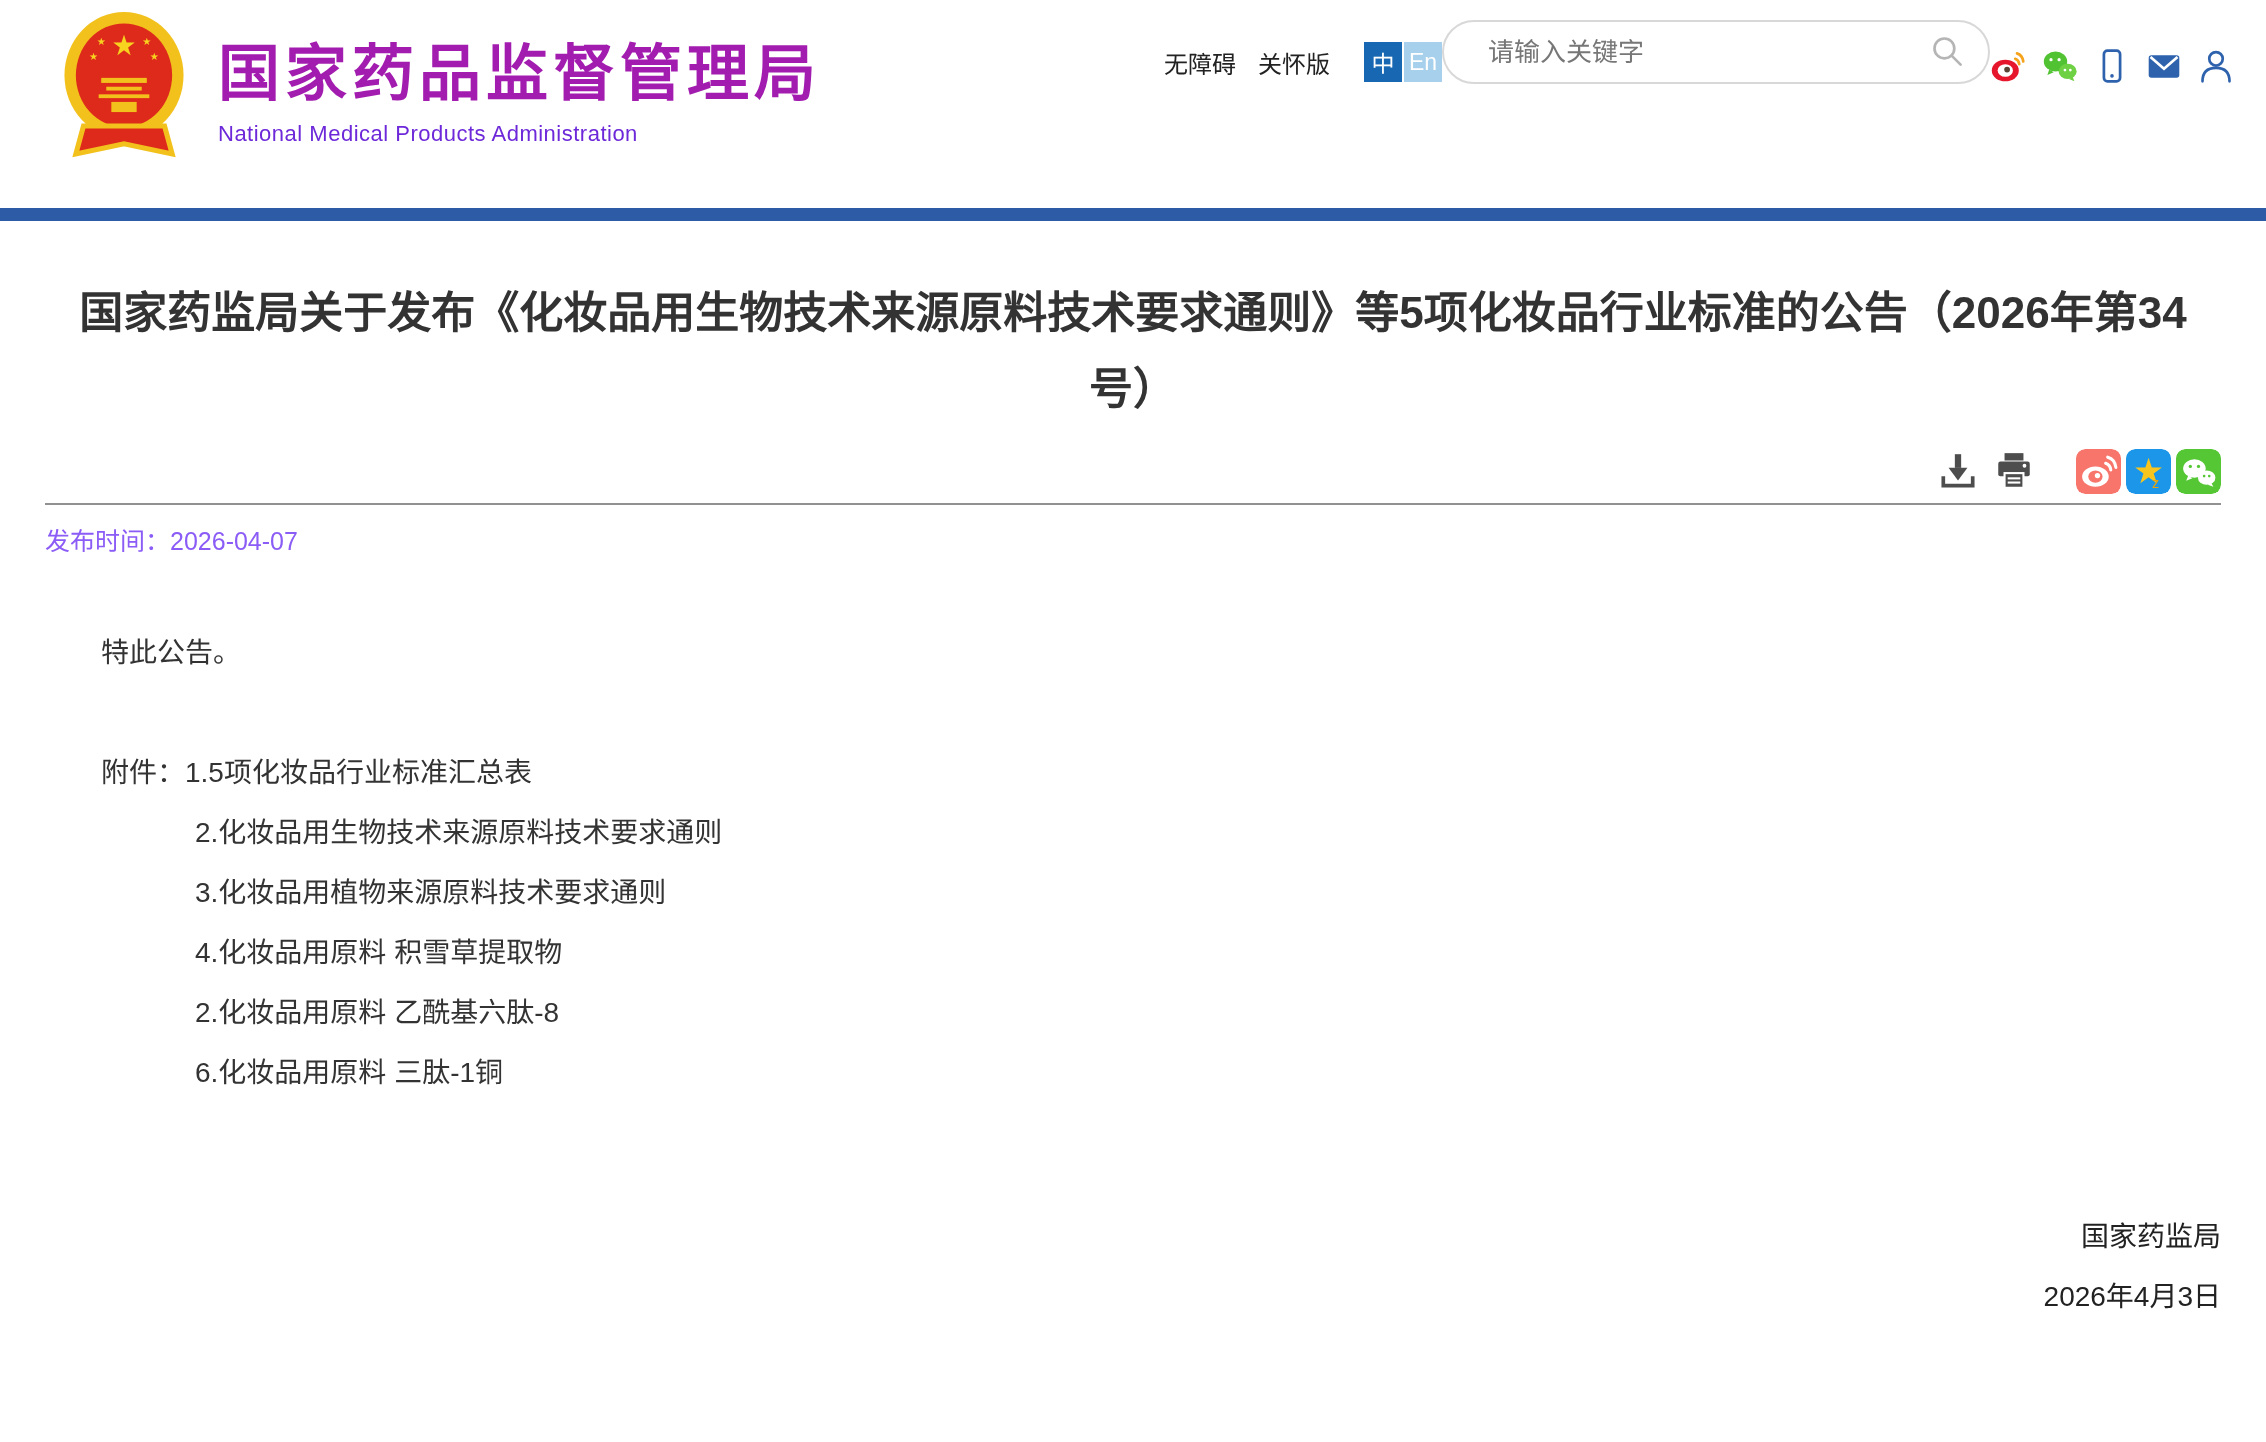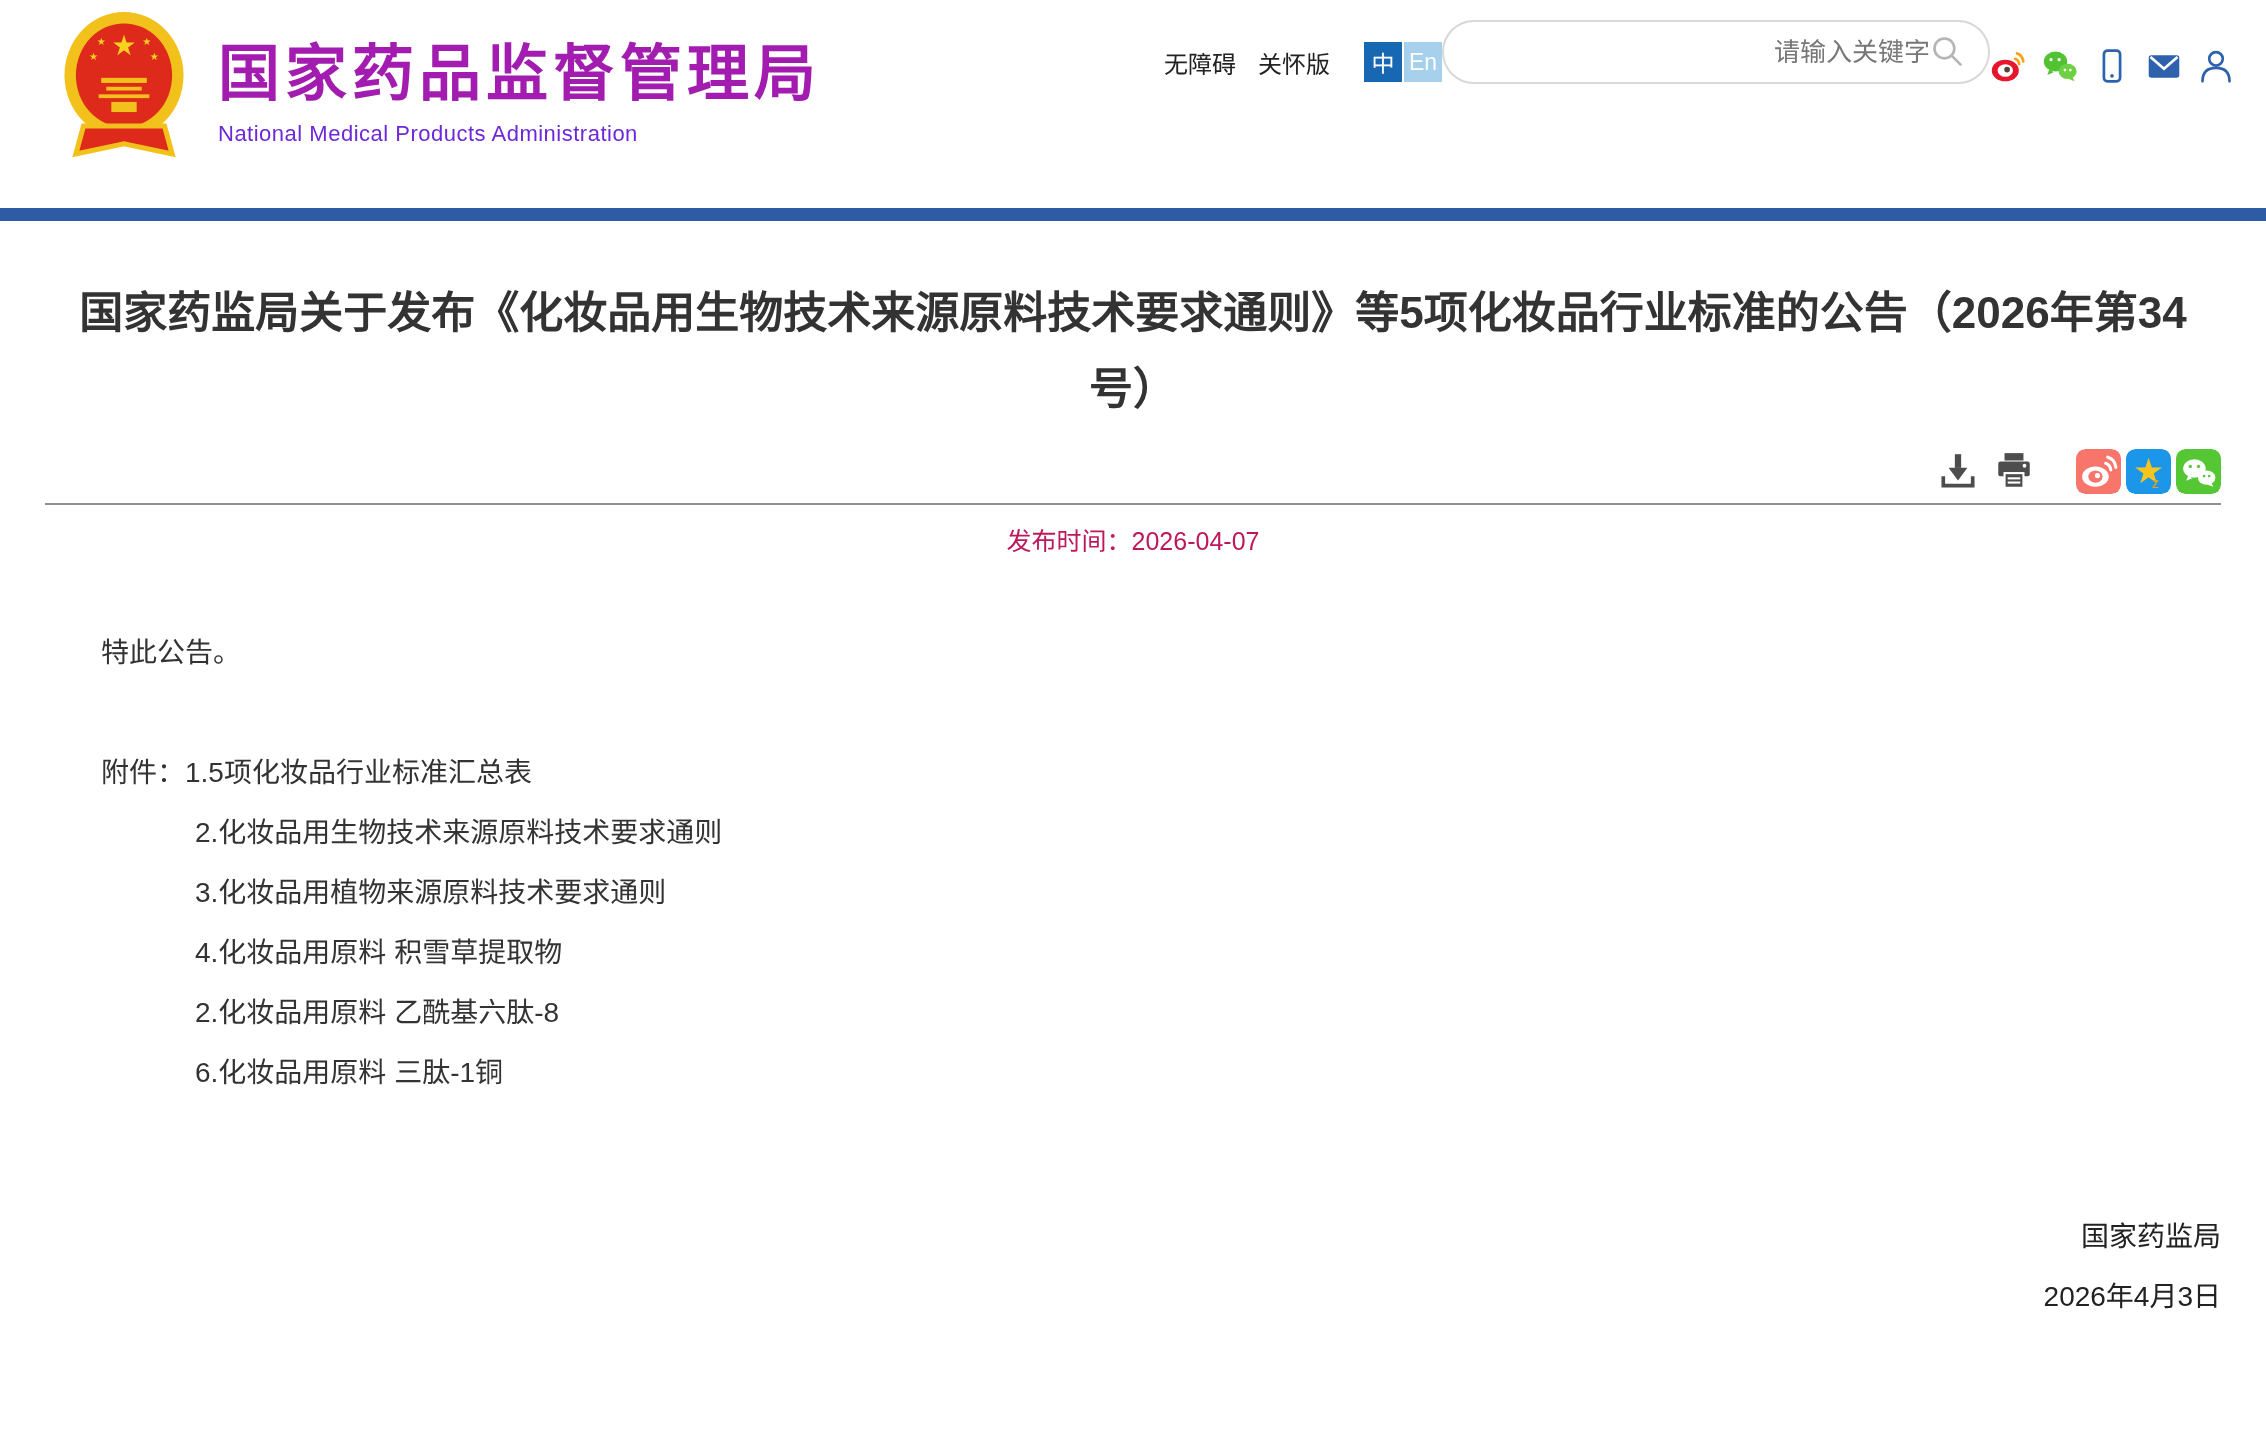--- a/index.html
+++ b/index.html
@@ -20,21 +20,21 @@
   .top-link { font-size:24px; color:#222; cursor:pointer; margin-left:22px; }
   .lang-group { display:flex; margin-left:34px; }
   .lang-btn { width:38px; height:40px; display:flex; align-items:center; justify-content:center;
               font-size:23px; color:#fff; cursor:pointer; }
   .lang-cn { background:#1767b2; }
   .lang-en { background:#a6d0eb; margin-left:2px; }
 
   .search-box { margin-top:14px; width:548px; height:64px; border:2px solid #d8d8d8; border-radius:34px;
                 display:flex; align-items:center; padding:0 22px 0 44px; background:#fff; }
   .search-input { flex:1; border:none; outline:none; font-size:26px; color:#555; background:transparent;
-                  font-family:inherit;text-align:right; }
+                  font-family:inherit; }
   .search-input::placeholder { color:#777; }
   .search-glyph { width:36px; height:36px; flex:0 0 auto; cursor:pointer; }
 
   .social-row { margin-top:12px; display:flex; align-items:center; gap:16px; padding-right:6px; }
   .social-icon { width:36px; height:36px; cursor:pointer; }
 
   .blue-bar { width:100%; height:13px; background:#2d5ba5; }
 
   
   .article { padding:0 45px; }
@@ -42,21 +42,21 @@
                    font-size:44px; font-weight:600; color:#333; line-height:76px; }
 
   .toolbar { display:flex; justify-content:flex-end; align-items:center; margin-top:20px; height:48px; }
   .tool-btn { width:42px; height:42px; cursor:pointer; }
   .tool-download { margin-right:14px; }
   .tool-print { margin-right:36px; }
   .share-tile { width:45px; height:45px; border-radius:9px; margin-left:5px; cursor:pointer; }
 
   .divider { border:none; border-top:2px solid #919191; margin-top:8px; }
 
-  .pub-time { margin-top:16px; text-align:center; font-size:25px; color:#be185d; }
+  .pub-time { margin-top:16px; text-align:left; font-size:25px; color:#8b5cf6; }
 
   .article-body { margin-top:66px; font-size:28px; line-height:60px; color:#333; }
   .para { text-indent:56px; }
   .attachments { margin-top:60px; }
   .attach-first { text-indent:56px; }
   .attach-item { margin-left:150px; }
 
   .signature { margin-top:104px; text-align:right; font-size:28px; line-height:60px; color:#222; }
 </style>
 </head>

